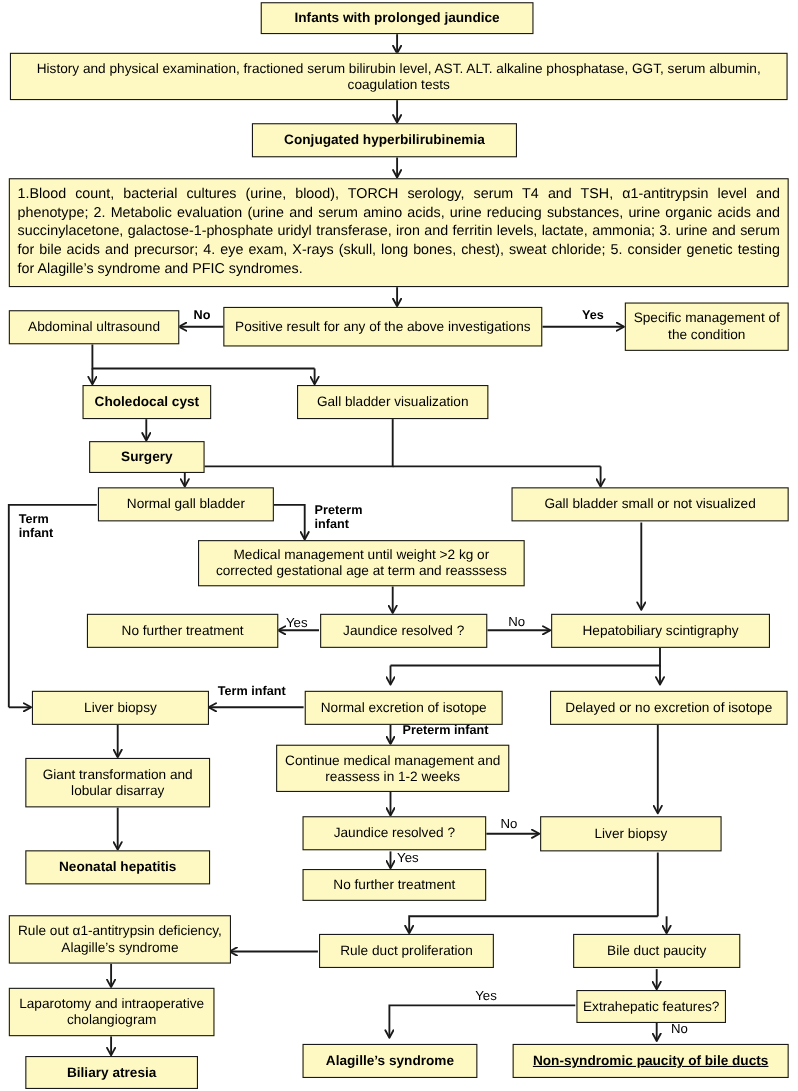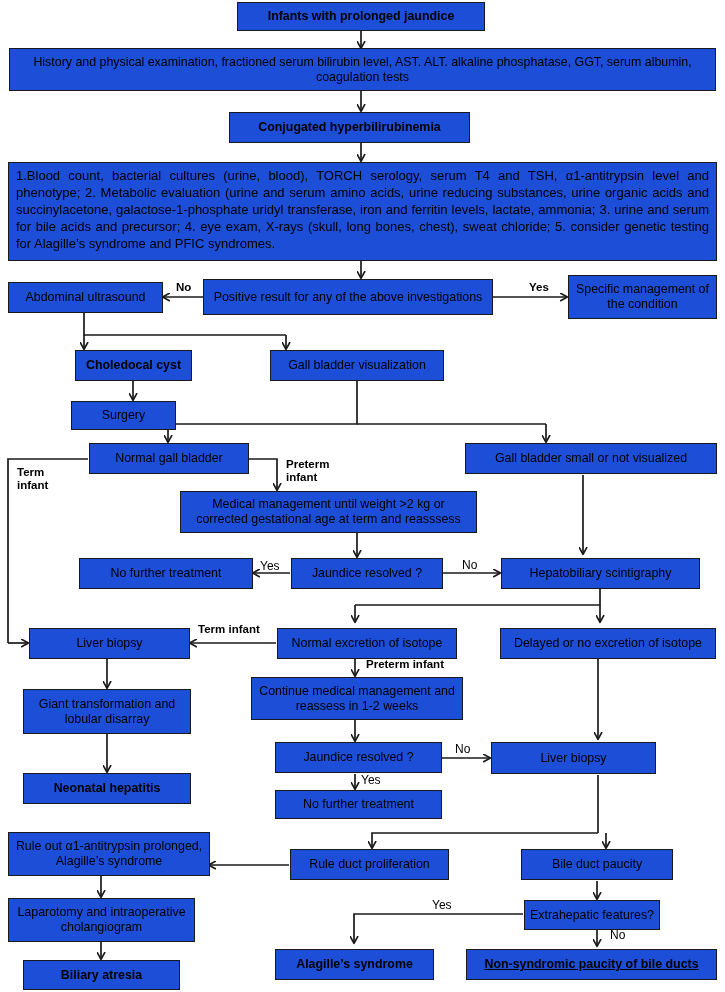--- a/index.html
+++ b/index.html
@@ -8,21 +8,21 @@
     font-family:"Liberation Sans", sans-serif;
     width:725px;height:992px;position:relative;overflow:hidden;
     color:#000;
   }
   #canvas{position:relative;width:725px;height:992px;}
   svg#wires{position:absolute;left:0;top:0;width:725px;height:992px;pointer-events:none;}
   .node{
     position:absolute;
     box-sizing:border-box;
     border:1.5px solid #1a1a1a;
-    background:#1d4ed8;
+    background:#fef9c3;
     display:flex;
     align-items:center;
     justify-content:center;
     text-align:center;
     line-height:1.18;
     font-size:12.4px;
     padding:1px 4px;
     z-index:2;
   }
   .node.bold{font-weight:bold;}
@@ -141,21 +141,21 @@
   <div class="node just" style="left:8px;top:162px;width:709px;height:99px;">1.Blood count, bacterial cultures (urine, blood), TORCH serology, serum T4 and TSH, α1-antitrypsin level and phenotype; 2. Metabolic evaluation (urine and serum amino acids, urine reducing substances, urine organic acids and succinylacetone, galactose-1-phosphate uridyl transferase, iron and ferritin levels, lactate, ammonia; 3. urine and serum for bile acids and precursor; 4. eye exam, X-rays (skull, long bones, chest), sweat chloride; 5. consider genetic testing for Alagille’s syndrome and PFIC syndromes.</div>
 
   <div class="node" style="left:203px;top:279px;width:290px;height:36px;">Positive result for any of the above investigations</div>
 
   <div class="node" style="left:8px;top:282px;width:155px;height:31px;">Abdominal ultrasound</div>
 
   <div class="node" style="left:568px;top:275px;width:149px;height:44px;">Specific  management of the condition</div>
 
   <div class="node bold" style="left:75px;top:350px;width:117px;height:31px;">Choledocal cyst</div>
 
-  <div class="node" style="left:71px;top:401px;width:105px;height:29px;">Surgery</div>
+  <div class="node" style="left:81px;top:401px;width:105px;height:29px;font-weight:bold;">Surgery</div>
 
   <div class="node" style="left:270px;top:350px;width:174px;height:31px;">Gall bladder visualization</div>
 
   <div class="node" style="left:89px;top:443px;width:160px;height:31px;">Normal gall bladder</div>
 
   <div class="node" style="left:465px;top:443px;width:252px;height:31px;">Gall bladder small or not visualized</div>
 
   <div class="node" style="left:180px;top:491px;width:297px;height:42px;">Medical management until weight &gt;2 kg or corrected gestational age at term and reasssess</div>
 
   <div class="node" style="left:79px;top:558px;width:174px;height:31px;">No further treatment</div>
@@ -175,21 +175,21 @@
   <div class="node" style="left:251px;top:677px;width:212px;height:43px;">Continue medical management and reassess in 1-2 weeks</div>
 
   <div class="node" style="left:275px;top:742px;width:167px;height:31px;">Jaundice resolved ?</div>
 
   <div class="node" style="left:491px;top:742px;width:165px;height:32px;">Liver biopsy</div>
 
   <div class="node bold" style="left:23px;top:773px;width:168px;height:31px;">Neonatal hepatitis</div>
 
   <div class="node" style="left:275px;top:790px;width:167px;height:29px;">No further treatment</div>
 
-  <div class="node" style="left:8px;top:832px;width:202px;height:44px;">Rule out α1-antitrypsin prolonged, Alagille’s syndrome</div>
+  <div class="node" style="left:8px;top:832px;width:202px;height:44px;">Rule out α1-antitrypsin deficiency, Alagille’s syndrome</div>
 
   <div class="node" style="left:290px;top:849px;width:159px;height:31px;">Rule duct proliferation</div>
 
   <div class="node" style="left:521px;top:849px;width:152px;height:31px;">Bile duct paucity</div>
 
   <div class="node" style="left:8px;top:898px;width:187px;height:44px;">Laparotomy and intraoperative cholangiogram</div>
 
   <div class="node" style="left:524px;top:900px;width:136px;height:30px;">Extrahepatic features?</div>
 
   <div class="node bold" style="left:23px;top:960px;width:157px;height:30px;">Biliary atresia</div>

